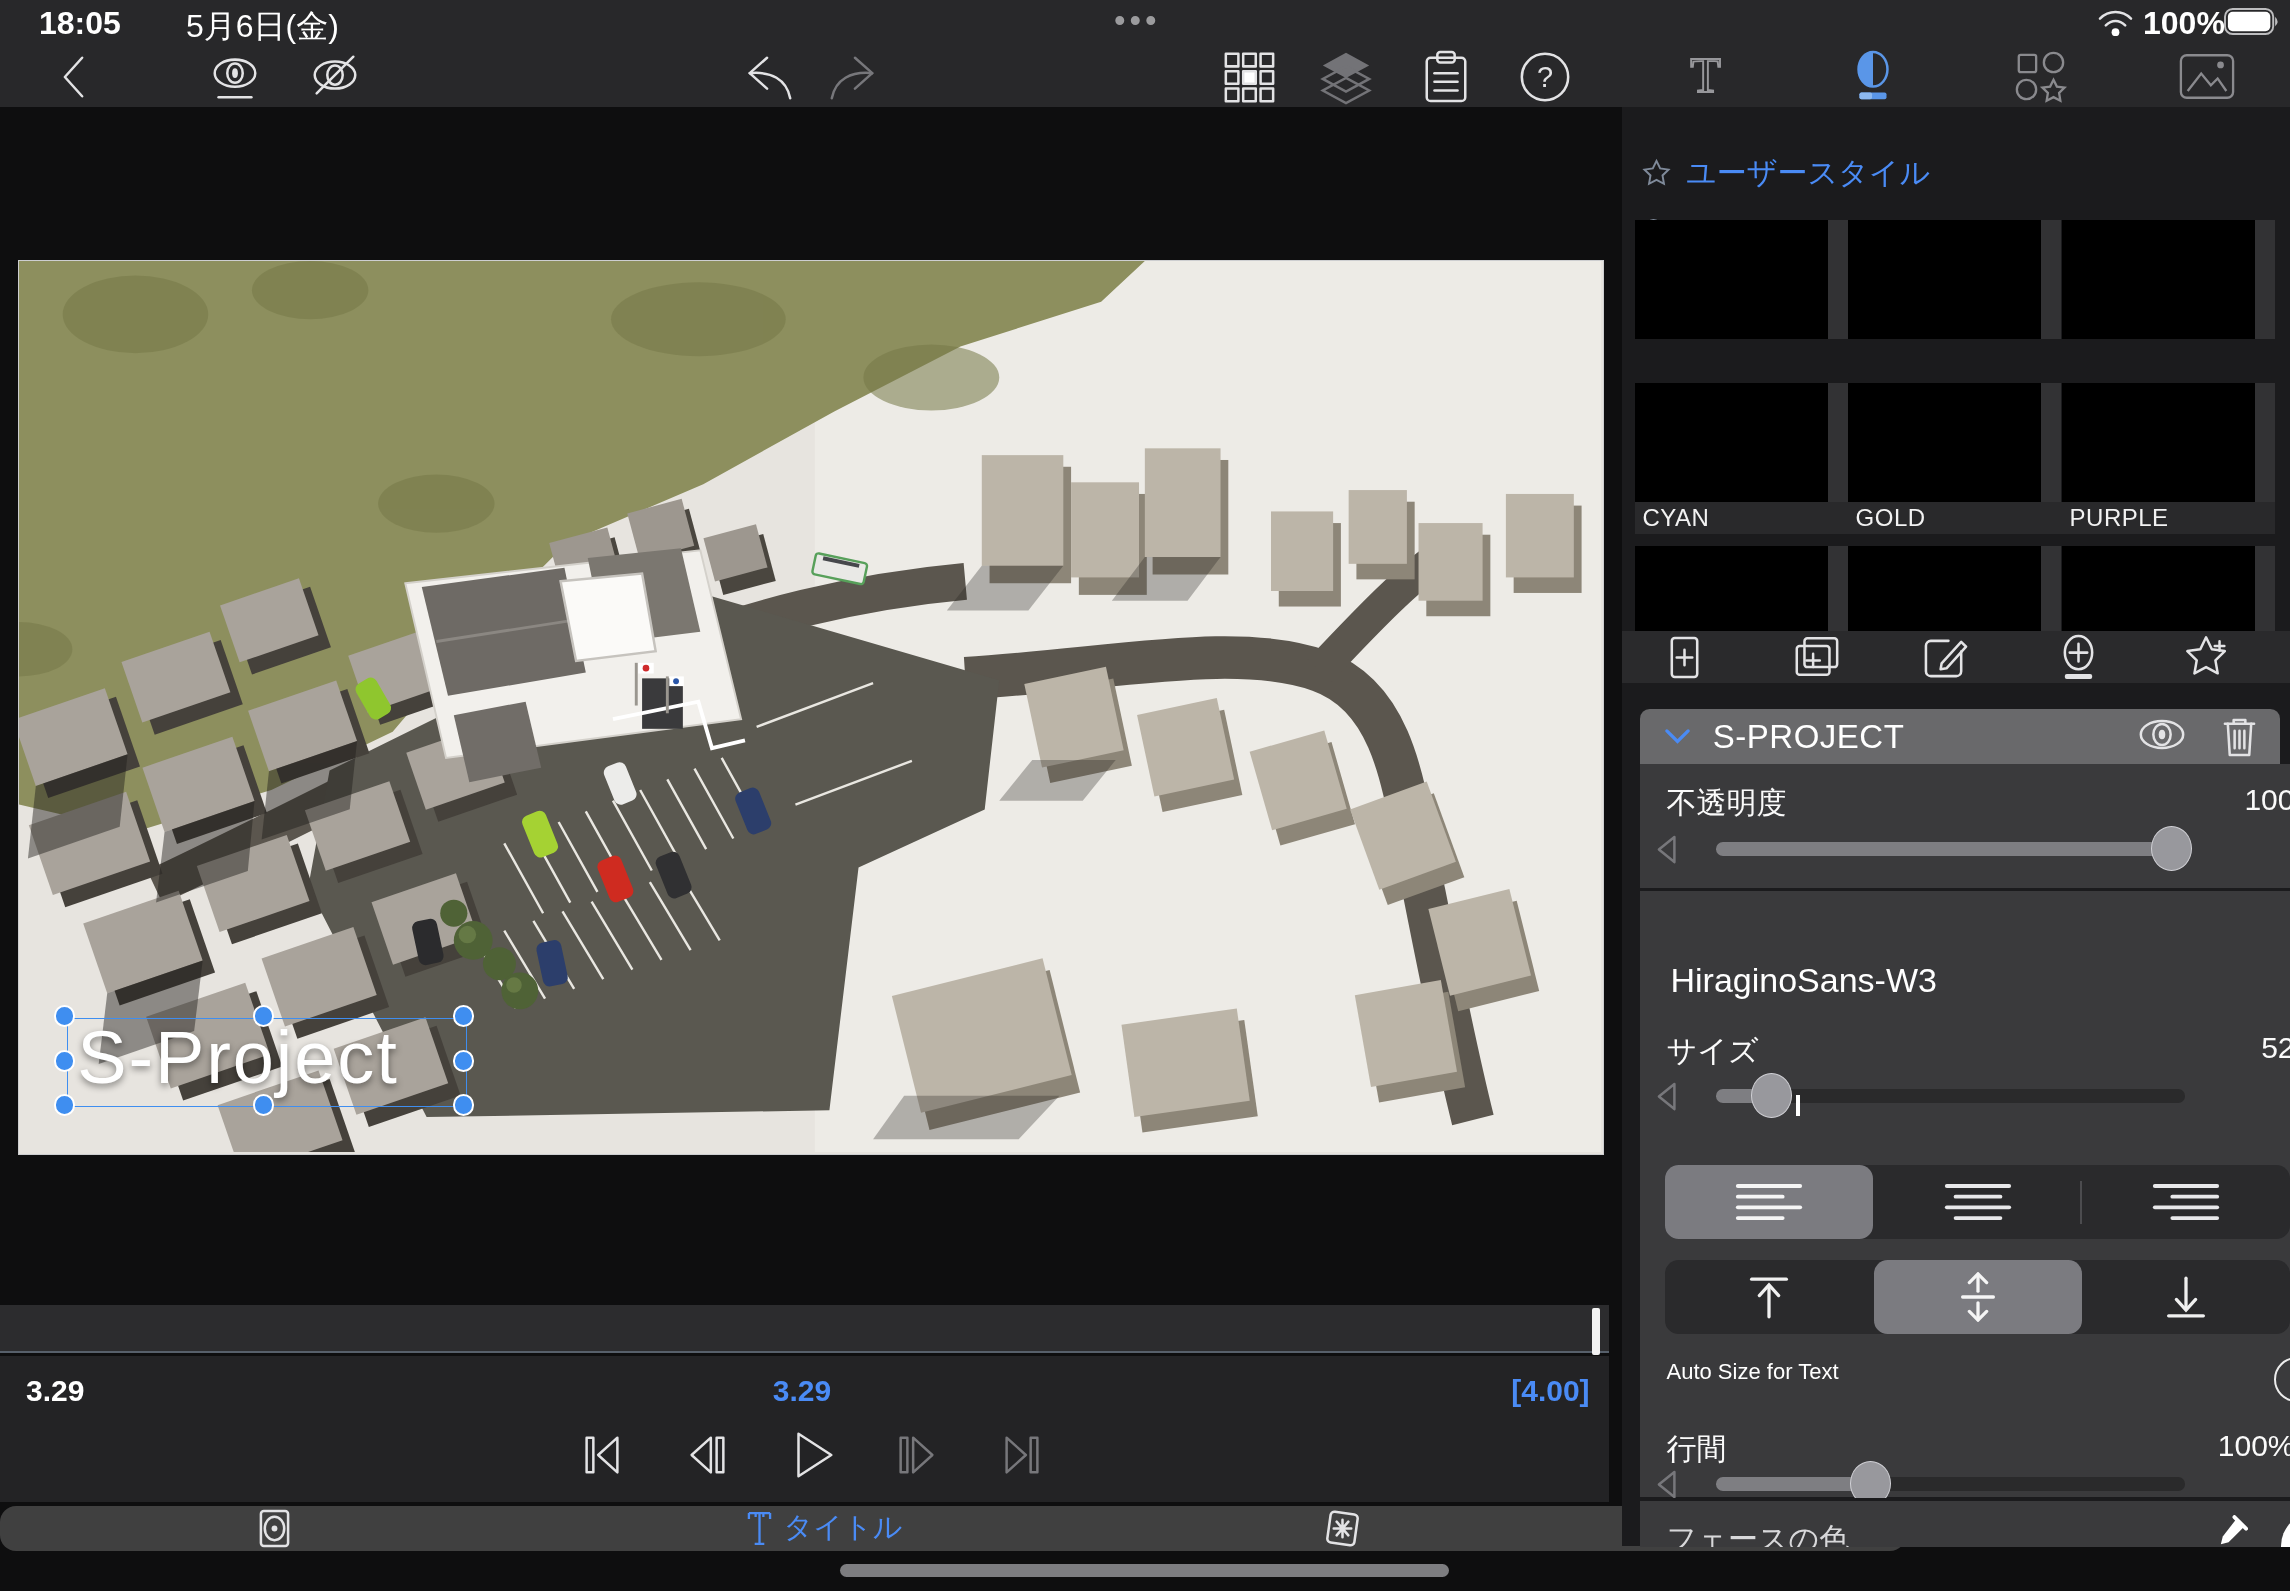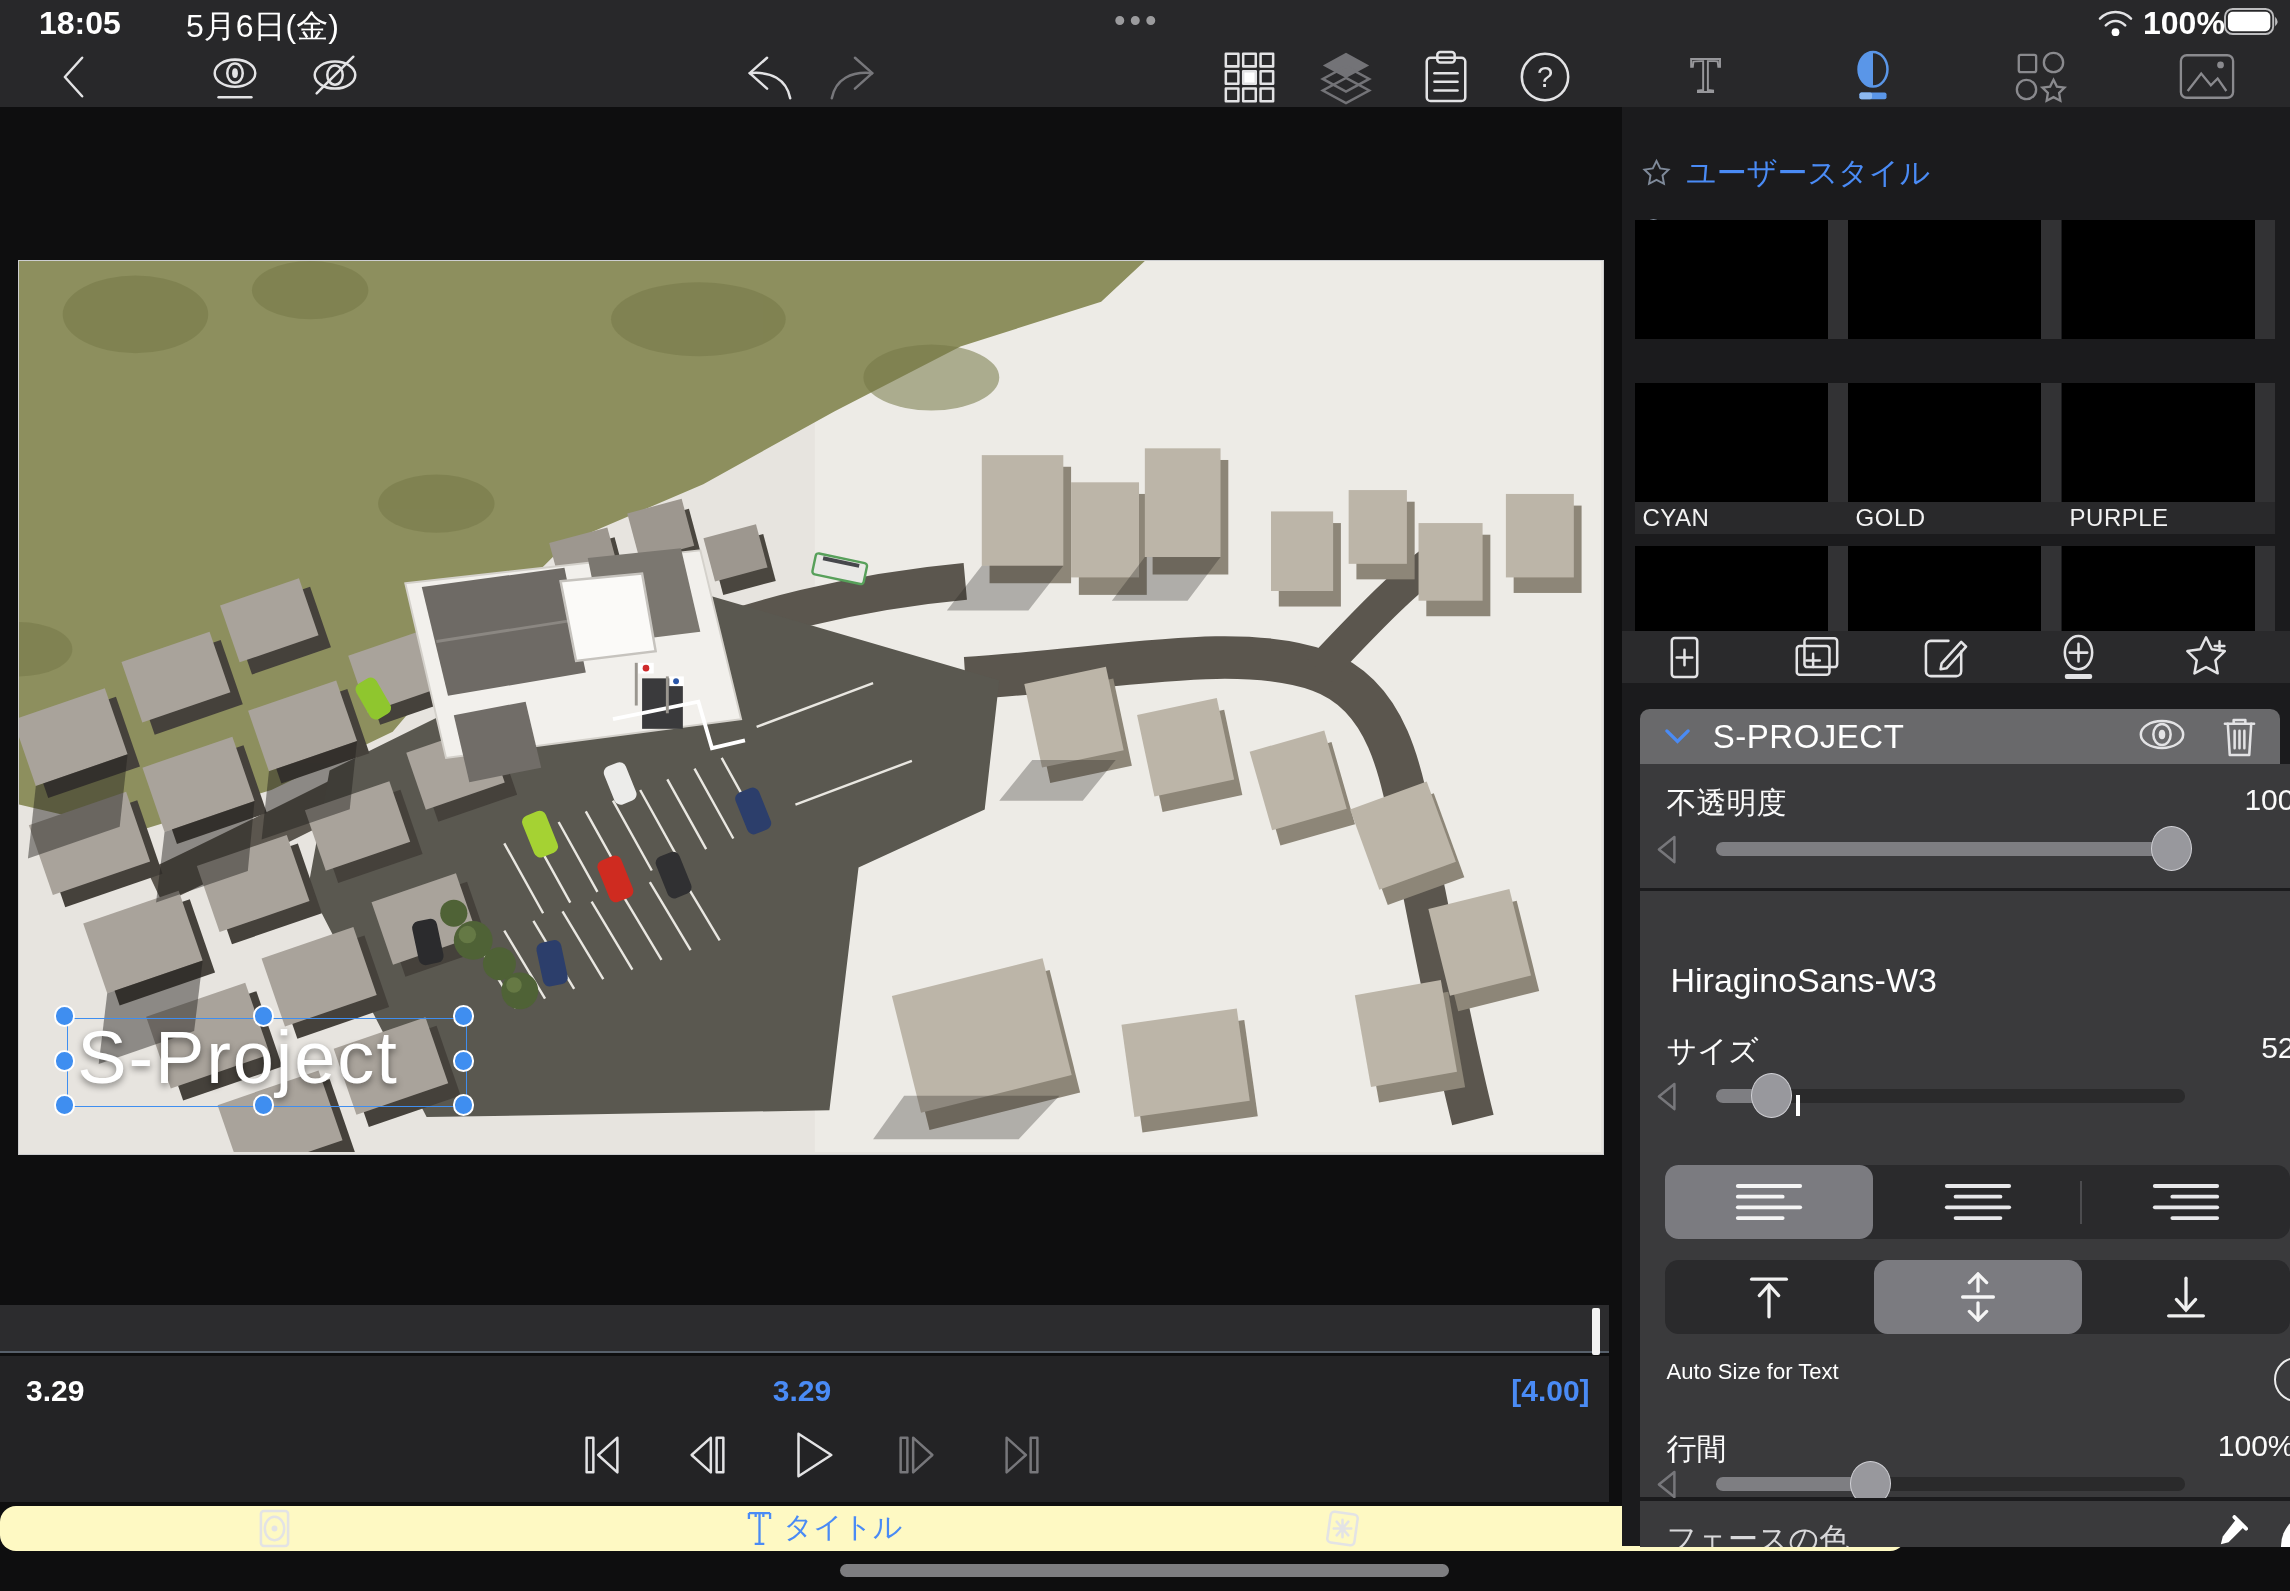--- a/index.html
+++ b/index.html
@@ -22,21 +22,21 @@
   #titletext{left:9.7px;top:-3.9px;font-size:74px;color:#fff;letter-spacing:1.9px;text-shadow:0 2.9px 7.8px rgba(0,0,0,.45);white-space:nowrap;}
   .hdl{position:absolute;width:21.3px;height:21.3px;border-radius:50%;background:#3f8ef0;border:2.9px solid #fff;box-sizing:border-box;margin:-12.6px 0 0 -12.6px;}
   
   #scrub{left:0;top:1305px;width:1609px;height:48px;background:#2c2c2e;border-bottom:2.9px solid #57606b;box-sizing:border-box;}
   #playhead{left:1592px;top:1308px;width:7.8px;height:47px;background:#f2f2f2;border-radius:1.9px;}
   #tline{left:0;top:1356px;width:1609px;height:146px;background:#232325;}
   .t-num{font-size:30px;font-weight:bold;}
   .blue{color:#4a8bf5;}
   .transport{position:absolute;top:58px;width:82px;height:82px;display:flex;align-items:center;justify-content:center;}
   
-  #bottombar{left:0;top:1506px;width:1906px;height:45px;background:#fef9c3;border-radius:16px;}
+  #bottombar{left:0;top:1506px;width:1906px;height:45px;background:#404040;border-radius:16px;}
   #homebar{left:840px;top:1564px;width:609px;height:12.6px;border-radius:6.8px;background:#7d7d80;}
   
   #rpanel{left:1622px;top:45px;width:668px;height:1501px;background:#1b1b1d;}
   #rtabs{position:absolute;left:0;top:0;width:668px;height:62px;background:#28282a;display:flex;}
   .rtab{flex:1;display:flex;align-items:center;justify-content:center;}
   .plink{font-size:30px;color:#4a8bf5;}
   .swatch-cell{position:absolute;width:193px;background:#000;}
   .swatch-strip{position:absolute;width:20.4px;background:#323234;}
   .swatch-lblrow{position:absolute;left:12.6px;width:640px;height:32px;background:#29292b;}
   .swatch-lbl{position:absolute;top:1.9px;font-size:24px;color:#f2f2f2;letter-spacing:0.5px;}

